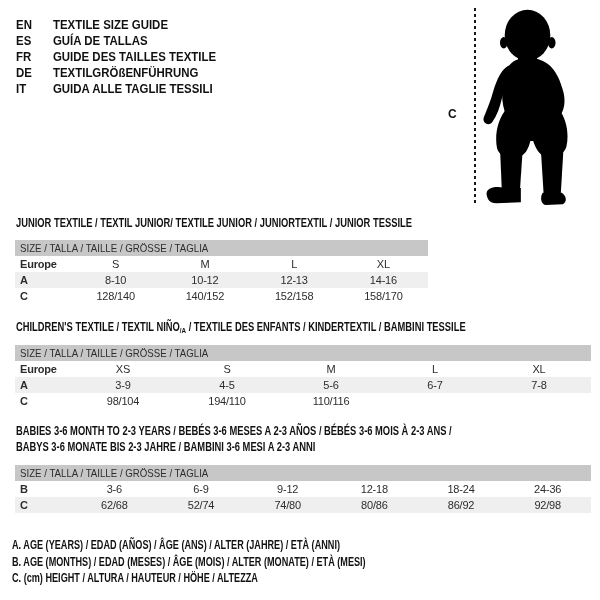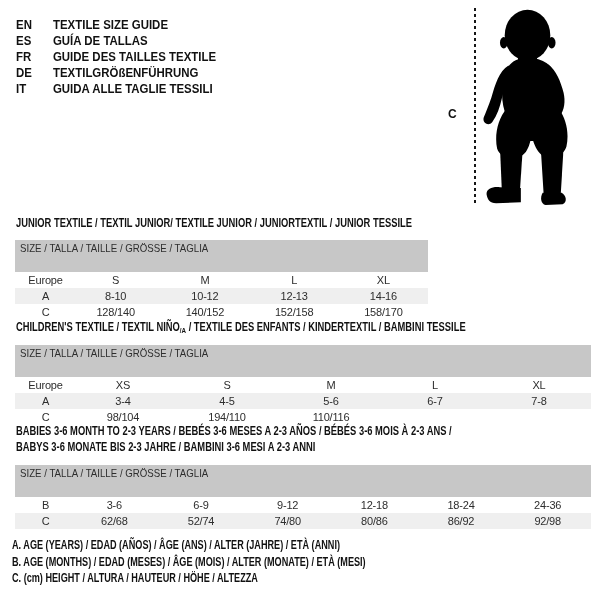--- a/index.html
+++ b/index.html
@@ -31,26 +31,26 @@
   
   .title{font-weight:bold;font-size:12px;line-height:16px;white-space:nowrap;color:var(--title);
          transform:scaleX(0.78);transform-origin:0 0;}
   .sub{font-size:8px;vertical-align:-2px;}
   #title-junior{left:16px;top:215px;}
   #title-children{left:16px;top:319px;}
   #title-babies{left:16px;top:423px;}
 
   
   .table{left:15px;}
-  .size-bar{height:32px;background:var(--header-bar);line-height:16px;font-size:11px;
+  .size-bar{height:16px;background:var(--header-bar);line-height:16px;font-size:11px;
             padding-left:5px;white-space:nowrap;overflow:hidden;}
   .size-bar span{display:inline-block;transform:scaleX(0.88);transform-origin:0 50%;}
   .trow{display:grid;height:16px;line-height:16px;font-size:11px;letter-spacing:-0.2px;}
   .trow>div{text-align:center;}
-  .trow>.lab{text-align:center;padding-left:5px;}
+  .trow>.lab{text-align:left;padding-left:5px;font-weight:bold;}
   .t-junior{top:240px;width:413px;}
   .t-junior .trow{grid-template-columns:56px repeat(4,1fr);}
   .t-children{top:345px;width:576px;}
   .t-children .trow{grid-template-columns:56px repeat(5,1fr);}
   .t-babies{top:465px;width:576px;}
   .t-babies .trow{grid-template-columns:56px repeat(6,1fr);}
   .alt{background:var(--alt-row);}
 
   
   .foot{left:12px;top:537px;}
@@ -140,21 +140,21 @@
     <div class="trow">
       <div class="lab">Europe</div>
       <div>XS</div>
       <div>S</div>
       <div>M</div>
       <div>L</div>
       <div>XL</div>
     </div>
     <div class="trow alt">
       <div class="lab">A</div>
-      <div>3-4</div>
+      <div>3-9</div>
       <div>4-5</div>
       <div>5-6</div>
       <div>6-7</div>
       <div>7-8</div>
     </div>
     <div class="trow">
       <div class="lab">C</div>
       <div>98/104</div>
       <div>194/110</div>
       <div>110/116</div>

